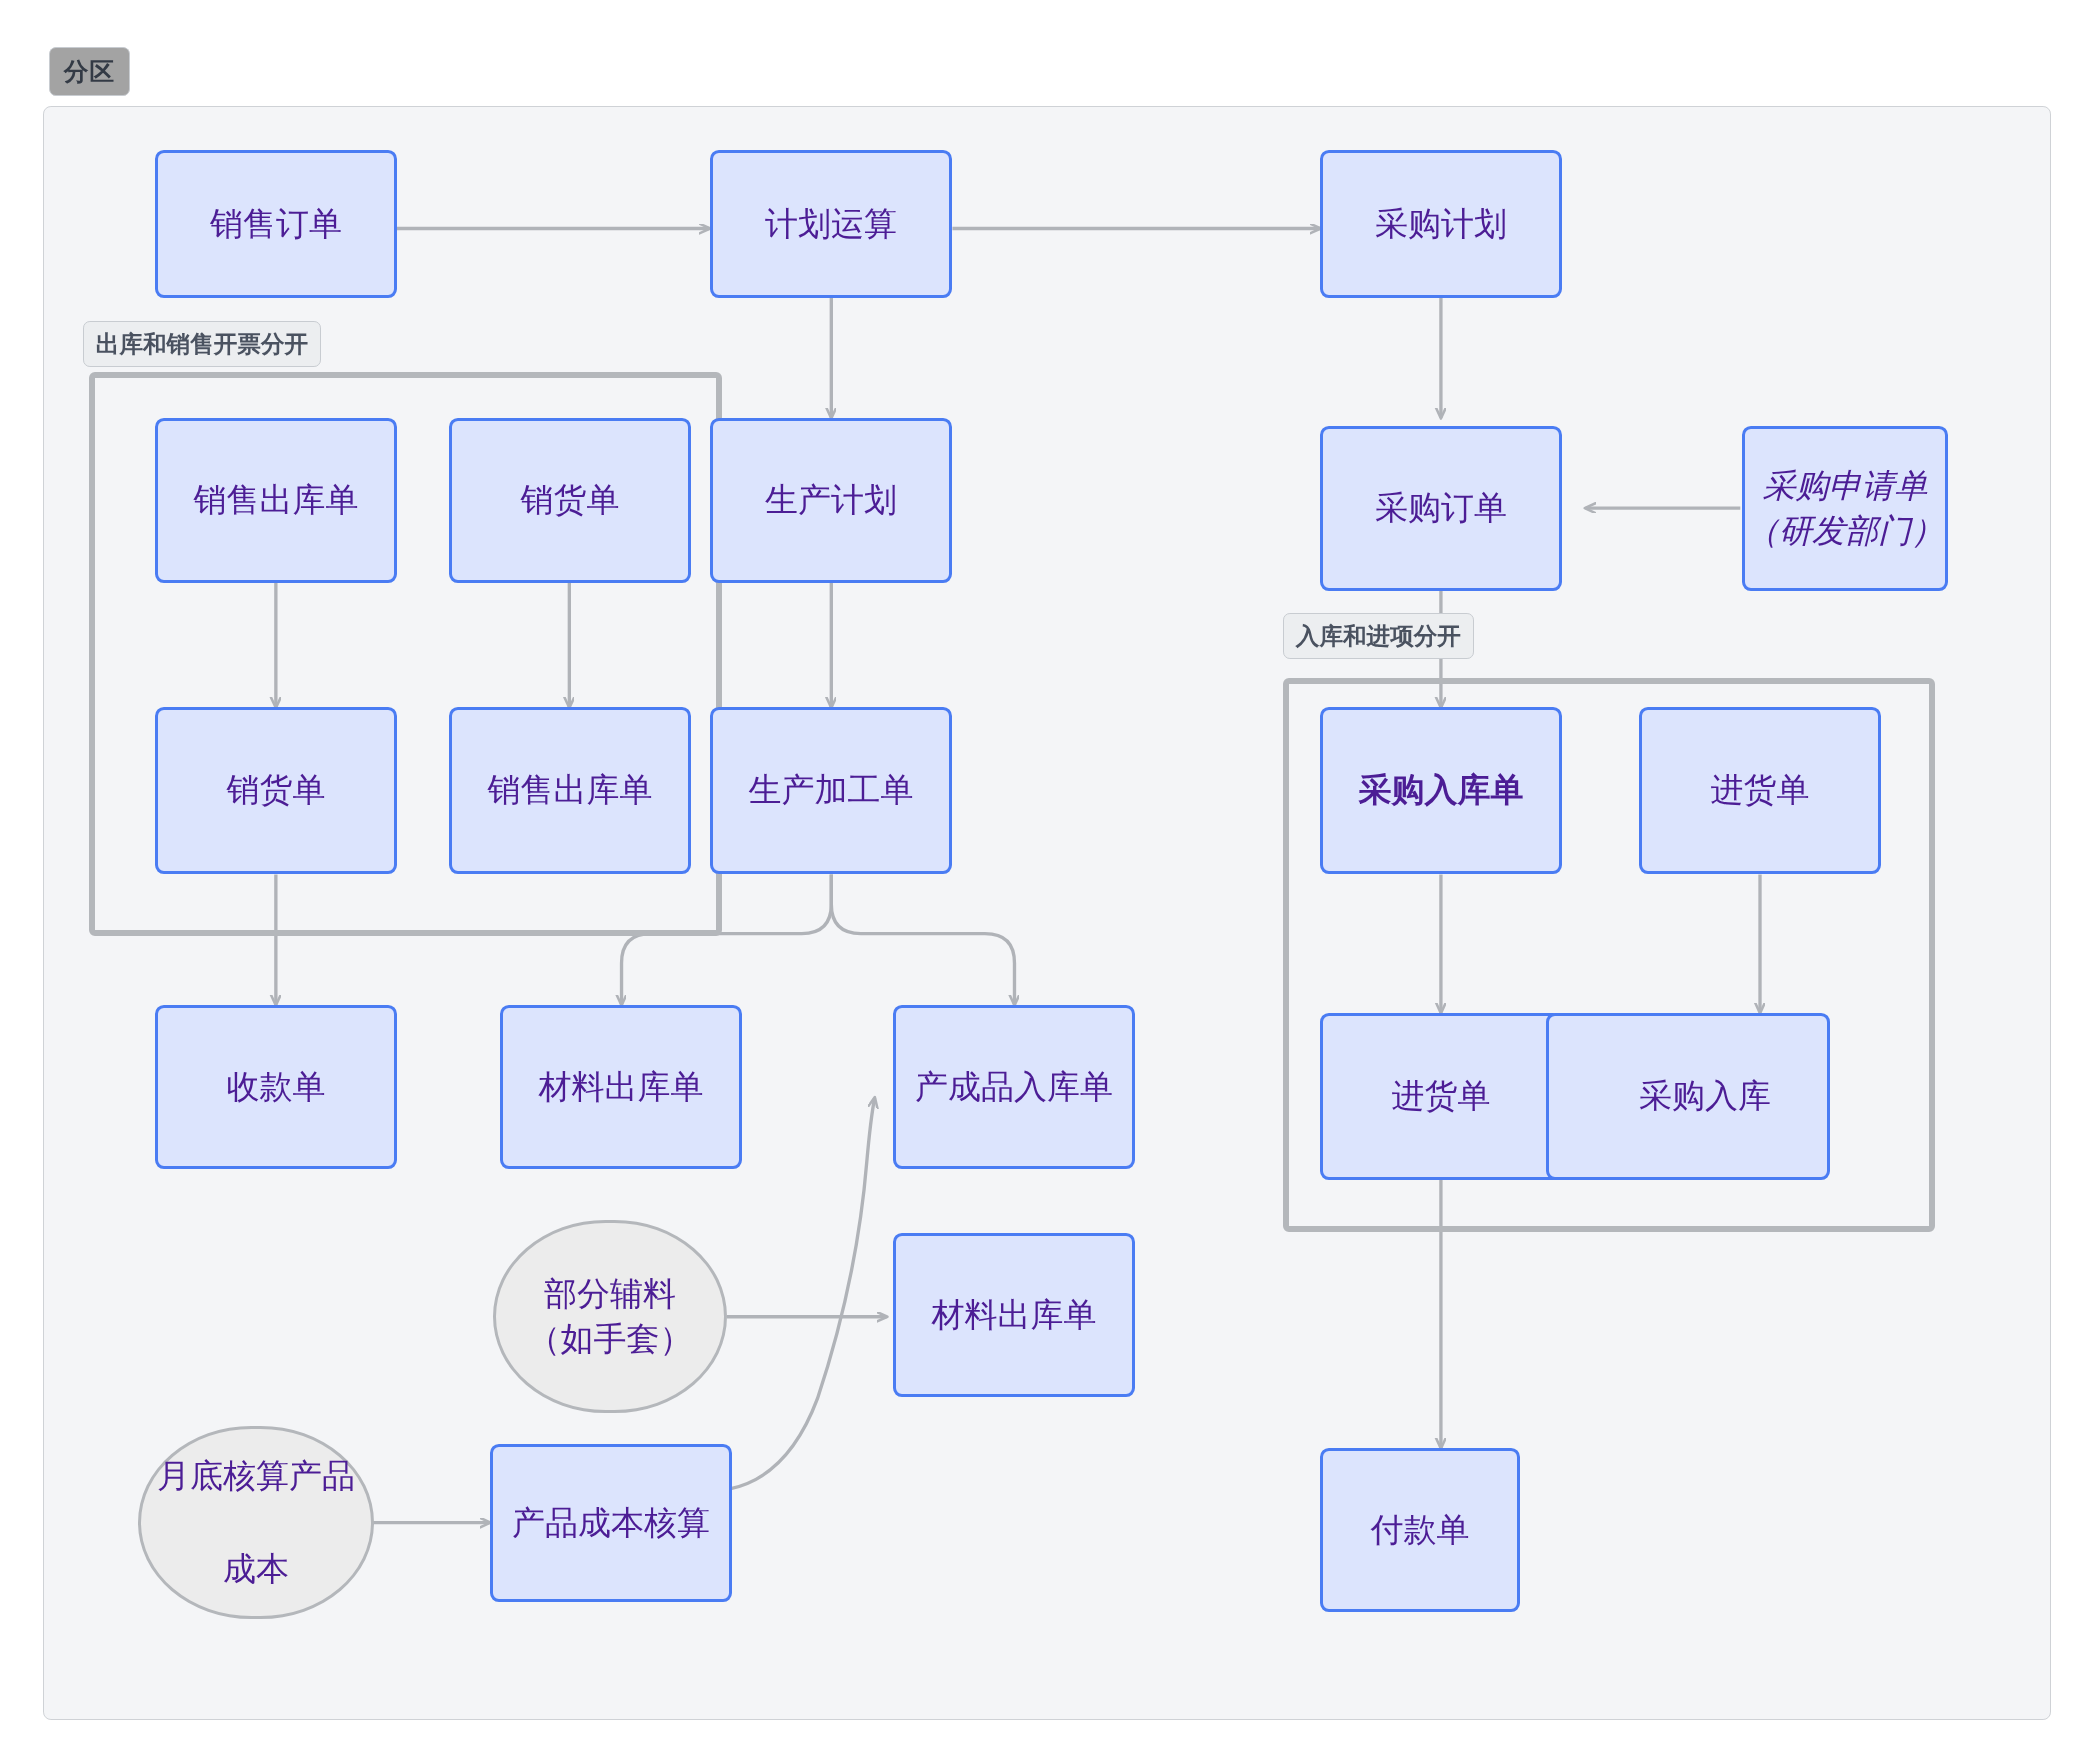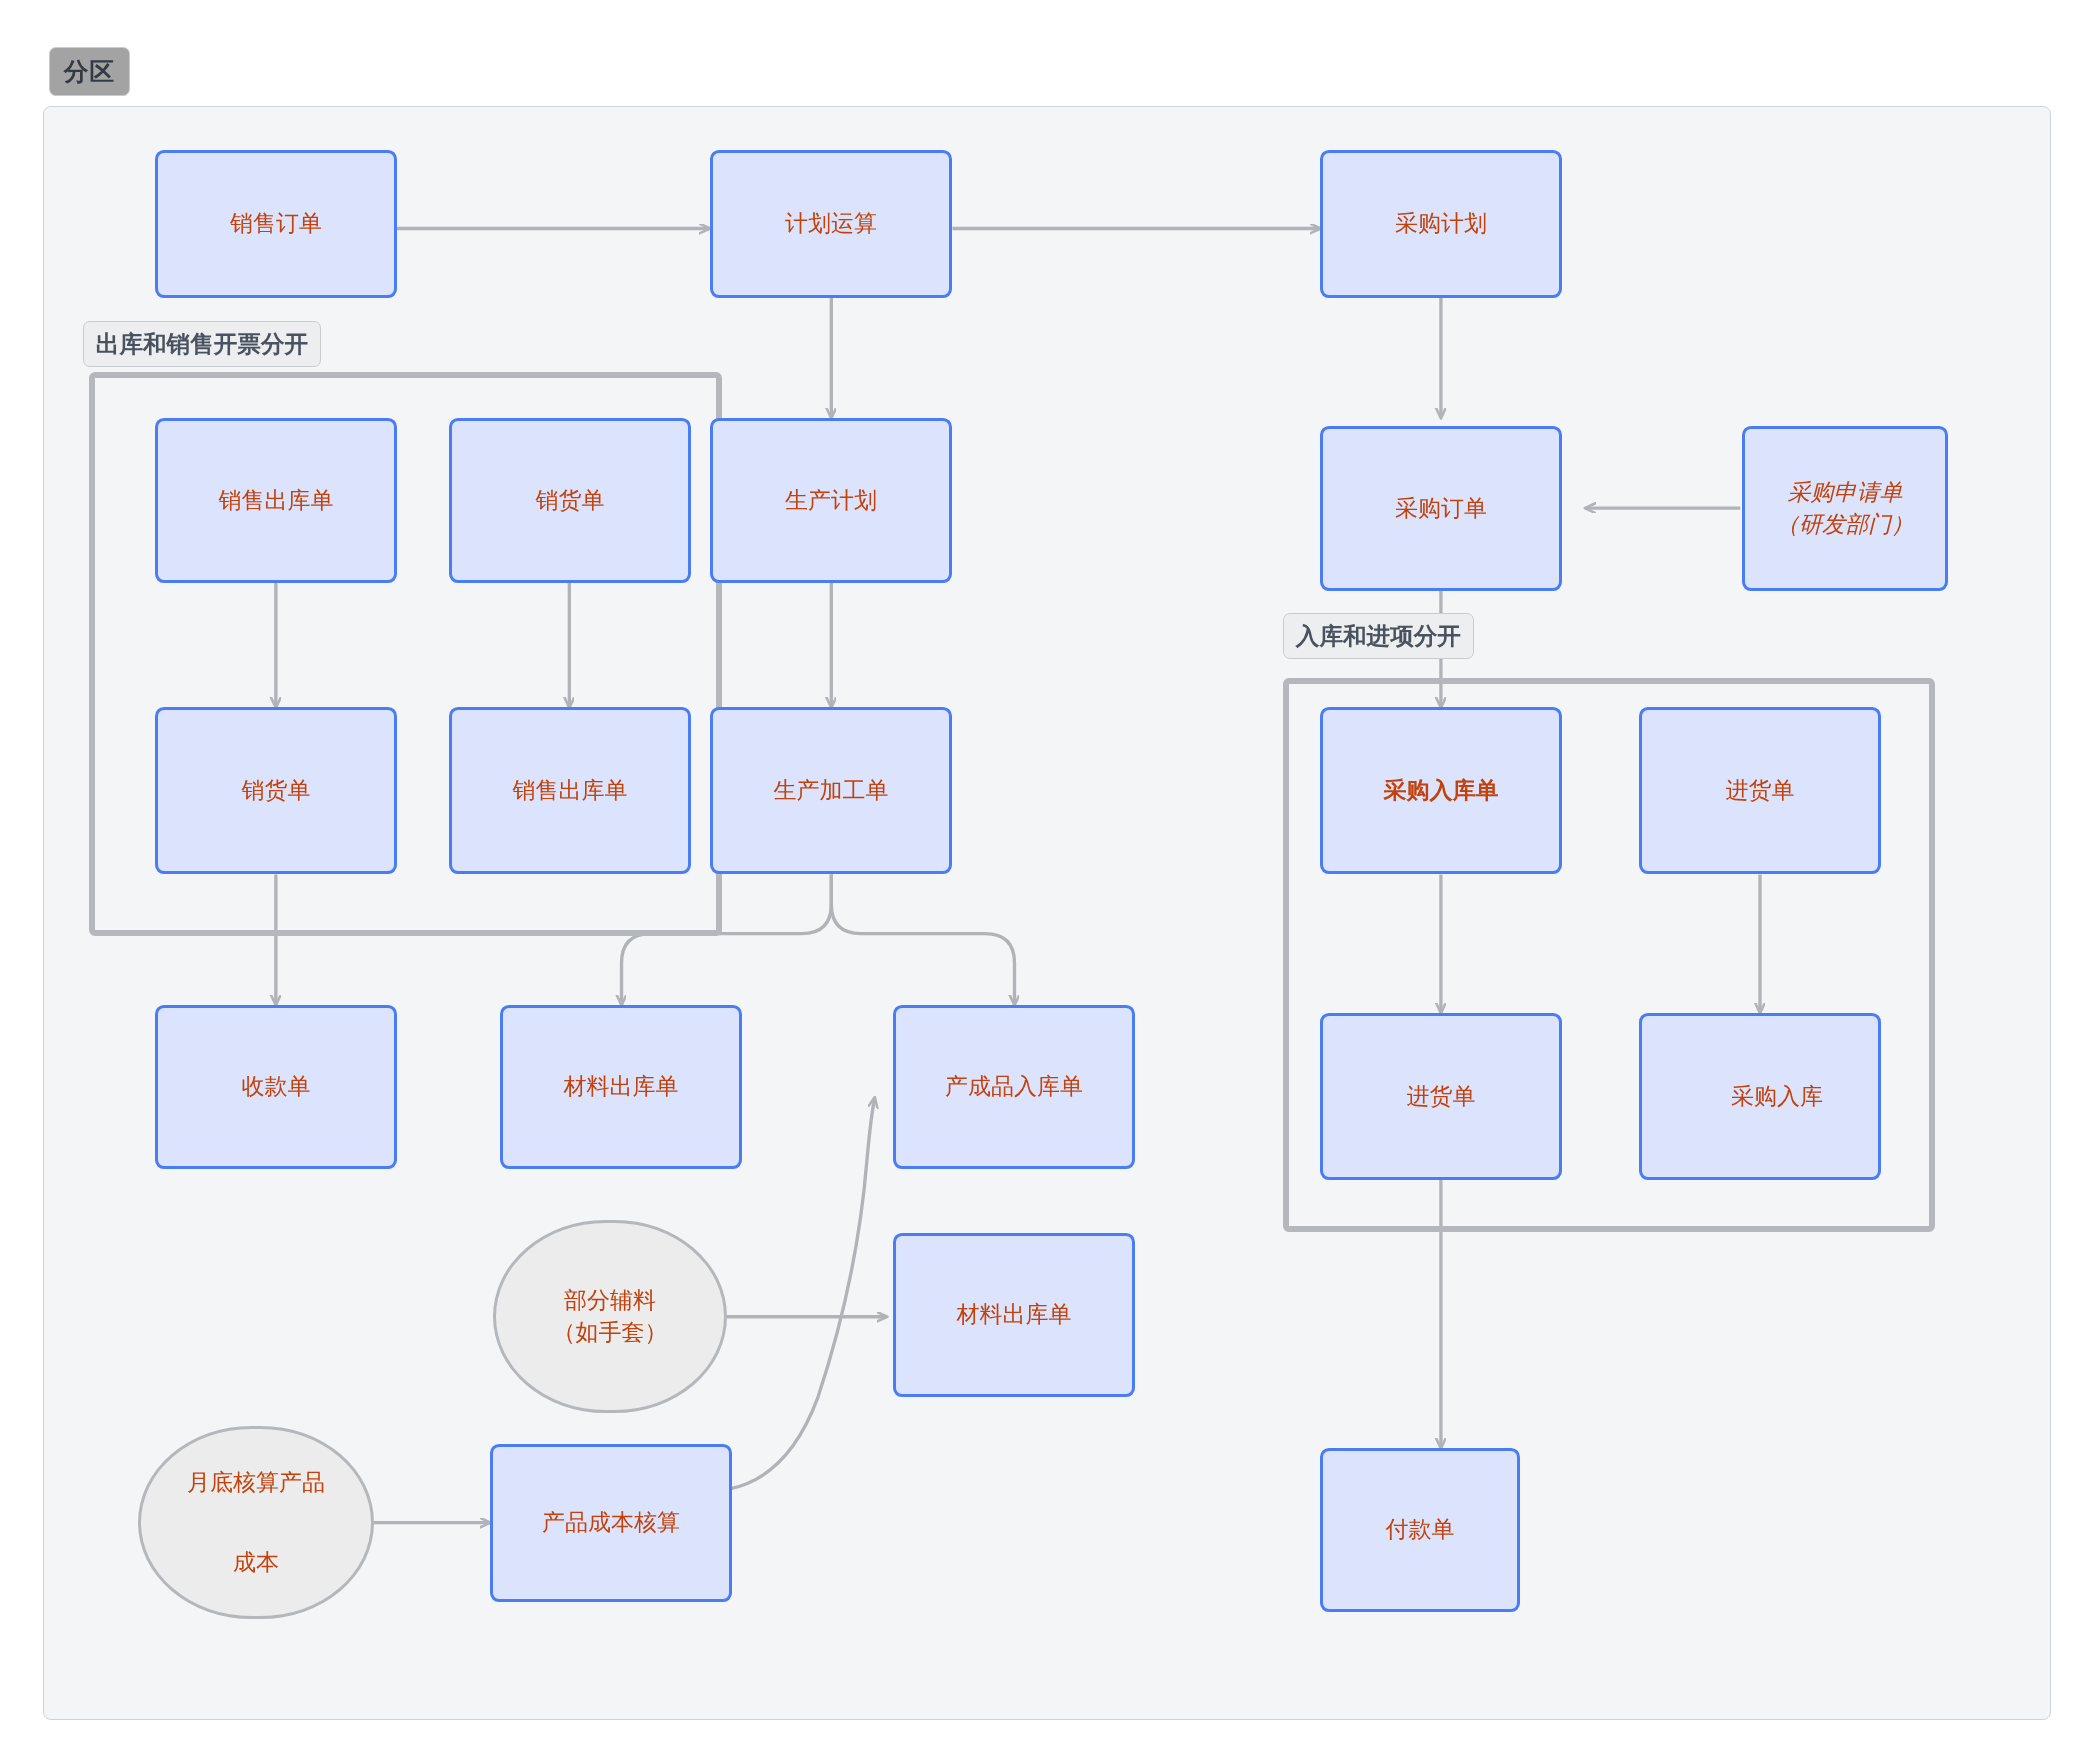--- a/index.html
+++ b/index.html
@@ -26,21 +26,21 @@
   .cluster-label{
     position:absolute;background:#eceef0;border:1px solid #c8ccd1;border-radius:6.9px;
     padding:5.9px 11.8px;font-size:23.6px;font-weight:bold;color:#4a5260;white-space:nowrap;
   }
 
   
   .node{
     position:absolute;box-sizing:border-box;
     background:#dce4fd;border:3px solid #4a7cf3;border-radius:8.9px;
     display:flex;align-items:center;justify-content:center;
-    font-size:23px;color:#c2410c;text-align:center;line-height:1.35;
+    font-size:33px;color:#4c1d95;text-align:center;line-height:1.35;
     font-family:"DejaVu Sans","Liberation Sans",sans-serif;
   }
   .node.round{
     background:#ececec;border:3px solid #b4b7bb;border-radius:48%/50%;
   }
   .node span{display:block;}
 
   svg.edges{position:absolute;left:0;top:0;width:2092px;height:1753px;pointer-events:none;}
 </style>
 </head>
@@ -152,21 +152,21 @@
   </div>
   <div class="node" style="left:500px;top:1005px;width:242px;height:164px;">
     <span>材料出库单</span>
   </div>
   <div class="node" style="left:893px;top:1005px;width:242px;height:164px;">
     <span>产成品入库单</span>
   </div>
   <div class="node" style="left:1320px;top:1013px;width:242px;height:167px;">
     <span>进货单</span>
   </div>
-  <div class="node" style="left:1639px;top:1013px;width:242px;height:167px;padding-left:34px;">
+  <div class="node" style="left:1546px;top:1013px;width:284px;height:167px;padding-left:34px;">
     <span>采购入库</span>
   </div>
 
   <div class="node round" style="left:493px;top:1220px;width:234px;height:193px;flex-direction:column;">
     <span>部分辅料</span>
     <span>（如手套）</span>
   </div>
   <div class="node" style="left:893px;top:1233px;width:242px;height:164px;">
     <span>材料出库单</span>
   </div>

